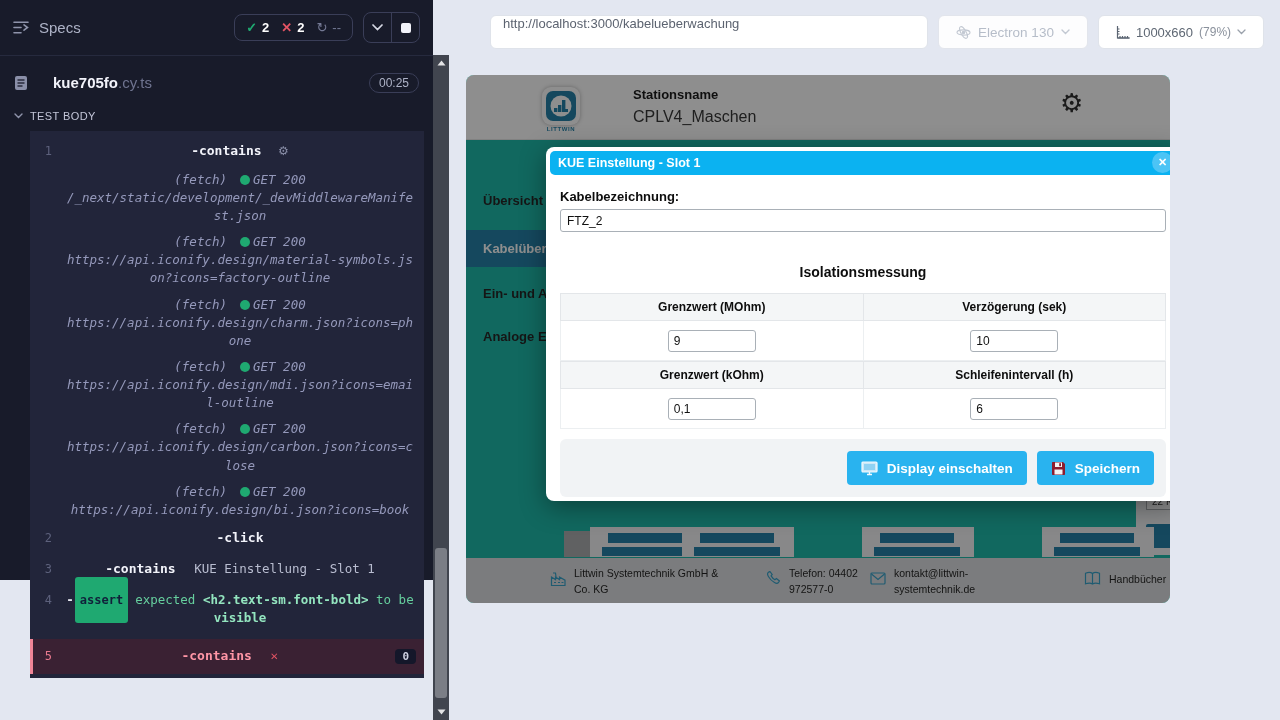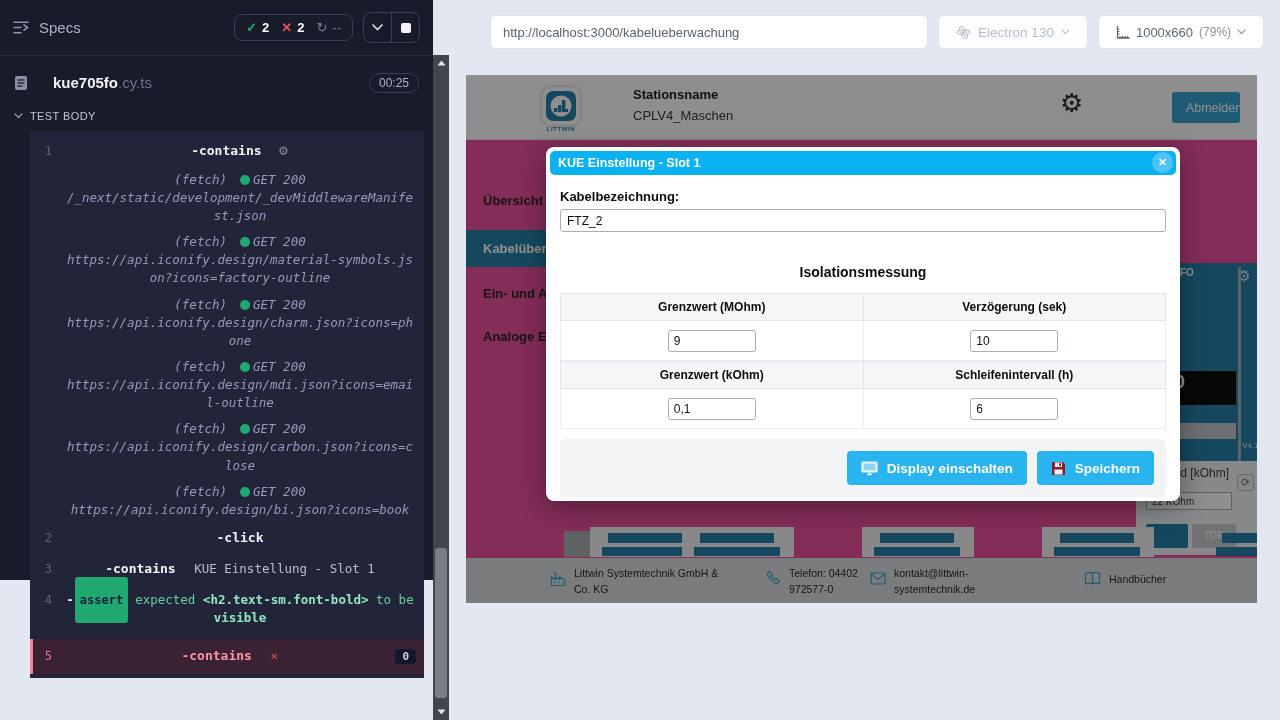--- a/index.html
+++ b/index.html
@@ -82,45 +82,45 @@
   .scrollbar { position:absolute; left:433px; top:55px; width:16px; height:665px; background:#41454f; }
   .sb-arrow { position:absolute; left:0; width:16px; height:12px; display:flex; align-items:center; justify-content:center; }
   .sb-arrow.up { top:2px; } .sb-arrow.down { bottom:2px; }
   .sb-thumb { position:absolute; left:2px; width:12px; top:493px; height:150px; background:#7b7e86; border-radius:3px; }
 
   
   .aut-area { position:absolute; left:449px; top:0; right:0; bottom:0; background:#e3e7f1; }
   .urlbar {
     position:absolute; left:41px; top:15px; width:438px; height:34px;
     background:#fff; border:1px solid #dfe3ea; border-radius:6px;
-    display:flex; align-items:center; padding:0 12px; font-size:13px; color:#5c6370;
+    display:flex; align-items:flex-start; padding:0 12px; font-size:13px; color:#5c6370;
   }
   .browser-select {
     position:absolute; left:489px; top:15px; width:150px; height:34px;
     background:#fdfdfe; border:1px solid #e2e5ec; border-radius:6px;
     display:flex; align-items:center; justify-content:center; gap:7px;
     font-size:13.5px; color:#b6bdc9;
   }
   .size-select {
     position:absolute; left:649px; top:15px; width:166px; height:34px;
     background:#fff; border:1px solid #dfe3ea; border-radius:6px;
     display:flex; align-items:center; justify-content:center; gap:6px;
     font-size:13px; color:#5f6874;
   }
   .size-zoom { color:#8a919c; font-size:12px; }
 
   
-  .app { position:absolute; left:17px; top:75px; width:791px; height:528px; background:#ec4899; overflow:hidden; }
+  .app { position:absolute; left:17px; top:75px; width:704px; height:528px; background:#14b8a6; overflow:hidden;border-radius:8px; }
   .app-header { position:absolute; left:0; top:0; width:100%; height:65px; background:#fff; border-bottom:1px solid #e6e6e6; z-index:1; }
   .logo { position:absolute; left:74px; top:12px; width:42px; text-align:center; }
   .logo-tile { width:38px; height:38px; background:#fff; border-radius:9px; box-shadow:0 0 4px rgba(0,0,0,.3); display:flex; align-items:center; justify-content:center; margin:0 auto; }
   .logo-caption { font-size:6px; font-weight:bold; color:#1b7ca4; letter-spacing:.6px; margin-top:1px; }
   .station { position:absolute; left:167px; top:12px; }
   .station-label { font-size:13px; font-weight:bold; color:#101010; }
-  .station-value { font-size:13px; color:#2e2e2e; margin-top:6px; }
+  .station-value { font-size:16px; color:#2e2e2e; margin-top:6px; }
   .hdr-gear { position:absolute; left:594px; top:15px; font-size:26px; color:#262626; font-family:"DejaVu Sans", sans-serif; line-height:1; }
   .logout-btn {
     position:absolute; left:706px; top:17px; width:68px; height:31px;
     background:#2e9fd0; color:#fff; font-size:12.5px; border-radius:3px;
     display:flex; align-items:center; justify-content:center;padding-left:16px;
   }
   .nav-item {
     position:absolute; left:0; width:152px; padding-left:17px; z-index:1;
     font-size:13px; font-weight:bold; color:#1b1b1b; display:flex; align-items:center;
     white-space:nowrap; overflow:hidden;

